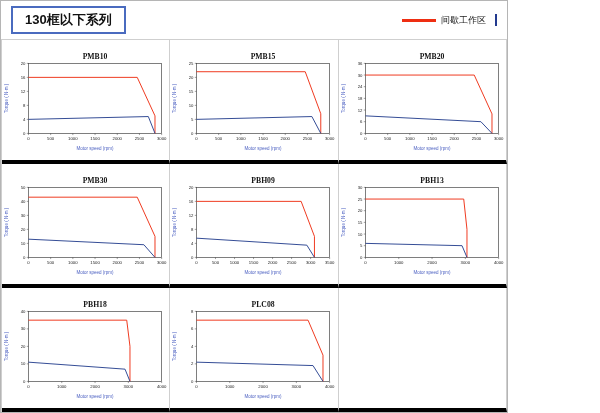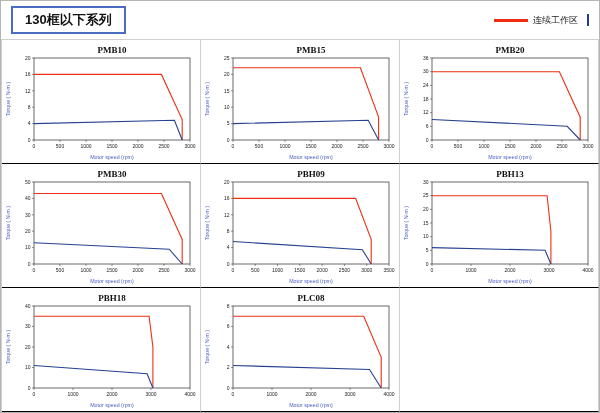--- a/index.html
+++ b/index.html
@@ -1,41 +1,41 @@
 <!DOCTYPE html>
 <html><head>
 <meta charset="utf-8">
 <style>
   html,body{margin:0;padding:0}
   body{font-family:"Liberation Sans",sans-serif;background:#fff}
-  .page{width:600px;height:413px;border:1px solid #b5b5b5;background:#fff;position:relative;overflow:hidden;box-sizing:border-box}
+  .page{width:508px;height:413px;border:1px solid #b5b5b5;background:#fff;position:relative;overflow:hidden;box-sizing:border-box}
   .topbar{height:38px;display:flex;align-items:center;justify-content:space-between;padding:0 10px;box-sizing:border-box}
   .title-box{border:2px solid #4a6bbf;padding:3px 12px;font-weight:bold;font-size:13px;color:#111;background:#fff}
   .legend{display:flex;align-items:center;gap:9px;font-size:9px;color:#222}
   .legend-item{display:flex;align-items:center;gap:5px}
   .swatch{width:34px;height:3px;display:inline-block;background:#999}
   .legend-sep{width:2px;height:12px;background:#223a8f}
   .grid{display:grid;grid-template-columns:repeat(3,1fr);grid-template-rows:repeat(3,1fr);height:372px;border-top:1px solid #cfcfcf;border-left:1px solid #cfcfcf}
-  .cell{border-right:1px solid #cfcfcf;border-bottom:1px solid #000000;display:flex;align-items:center;justify-content:center;background:#fff;overflow:hidden}
+  .cell{border-right:1px solid #cfcfcf;border-bottom:4px solid #000000;display:flex;align-items:center;justify-content:center;background:#fff;overflow:hidden}
   svg text{font-family:"Liberation Sans",sans-serif}
   svg .chart-title{font-family:"Liberation Serif",serif}
 </style>
 </head>
 <body>
 
 <div class="page">
 
   <div class="topbar">
     <div class="title-box">
       <span>130框以下系列</span>
     </div>
     <div class="legend">
       <span class="legend-item">
         <span class="swatch" style="background: rgb(238, 46, 18);"></span>
-        <span>连续工作区</span>
+        <span>间歇工作区</span>
       </span>
       <span class="legend-sep"></span>
     </div>
   </div>
 
   <div class="grid">
     <div class="cell">
         <svg viewBox="0 0 196 119" width="196" height="119">
           <rect x="31" y="16" width="156" height="82" fill="none" stroke="#444" stroke-width="0.8"></rect>
           <text x="109" y="11" text-anchor="middle" font-size="9" font-weight="bold" fill="#111" class="chart-title">PMB10</text>

